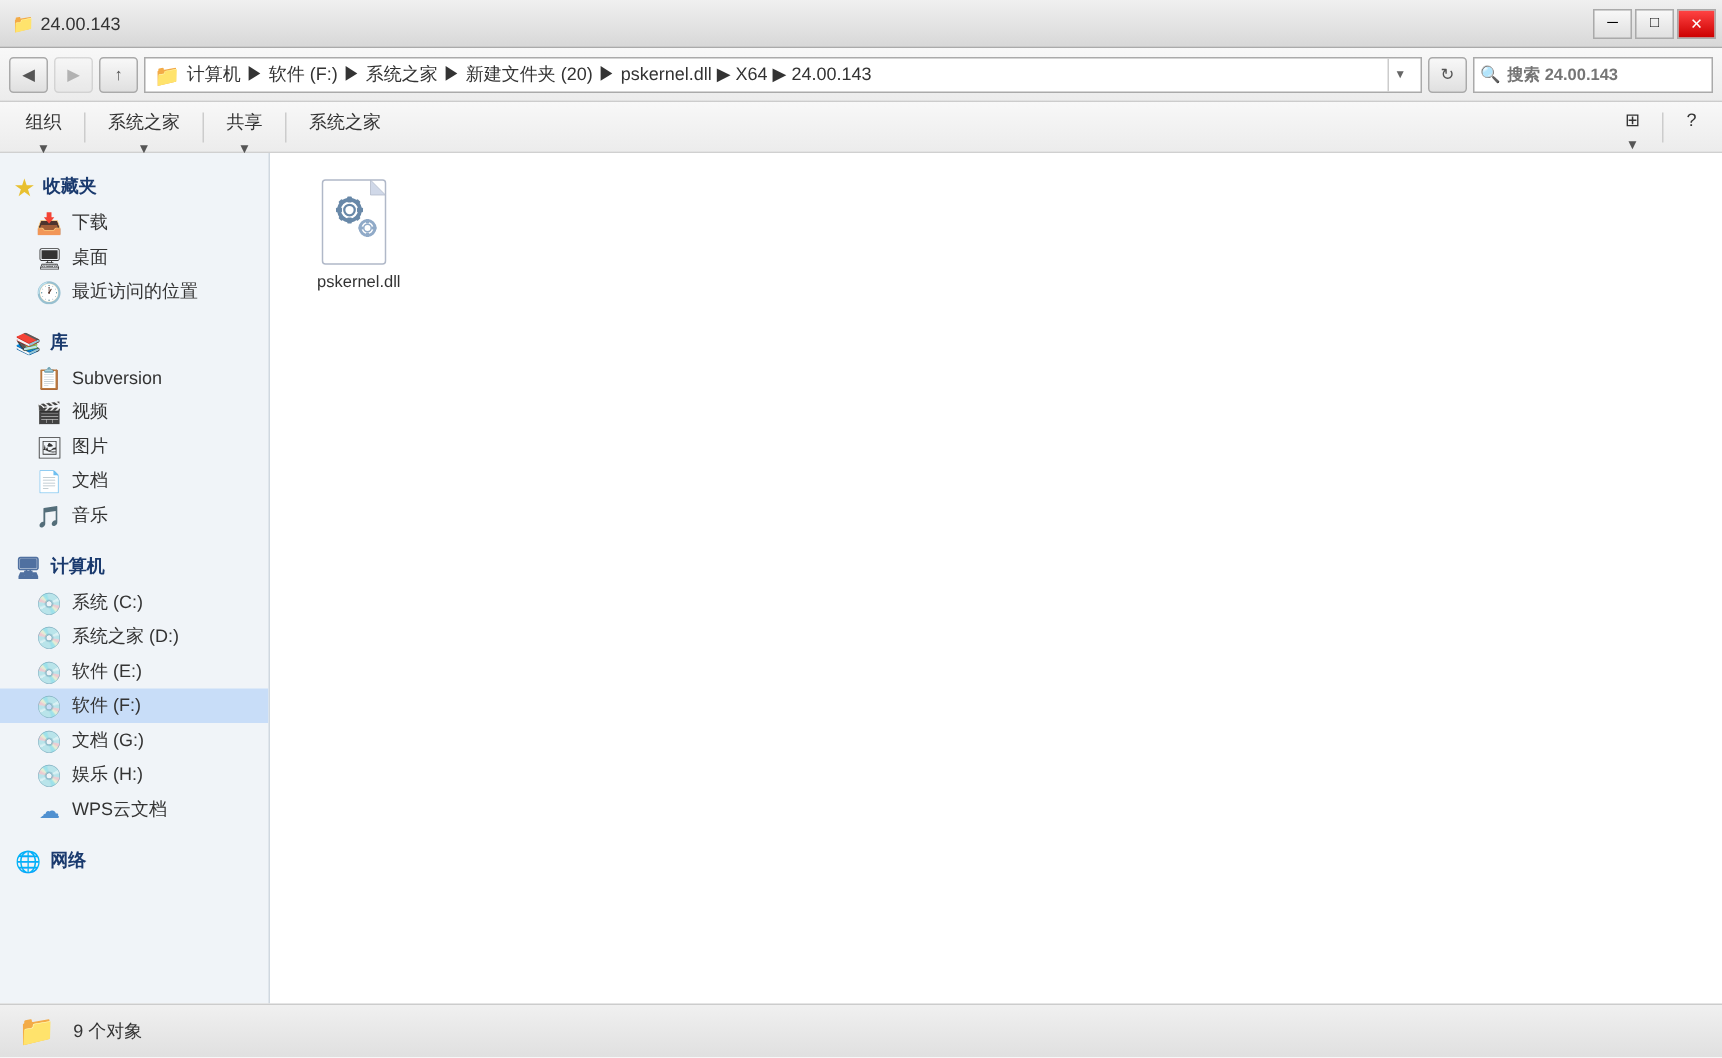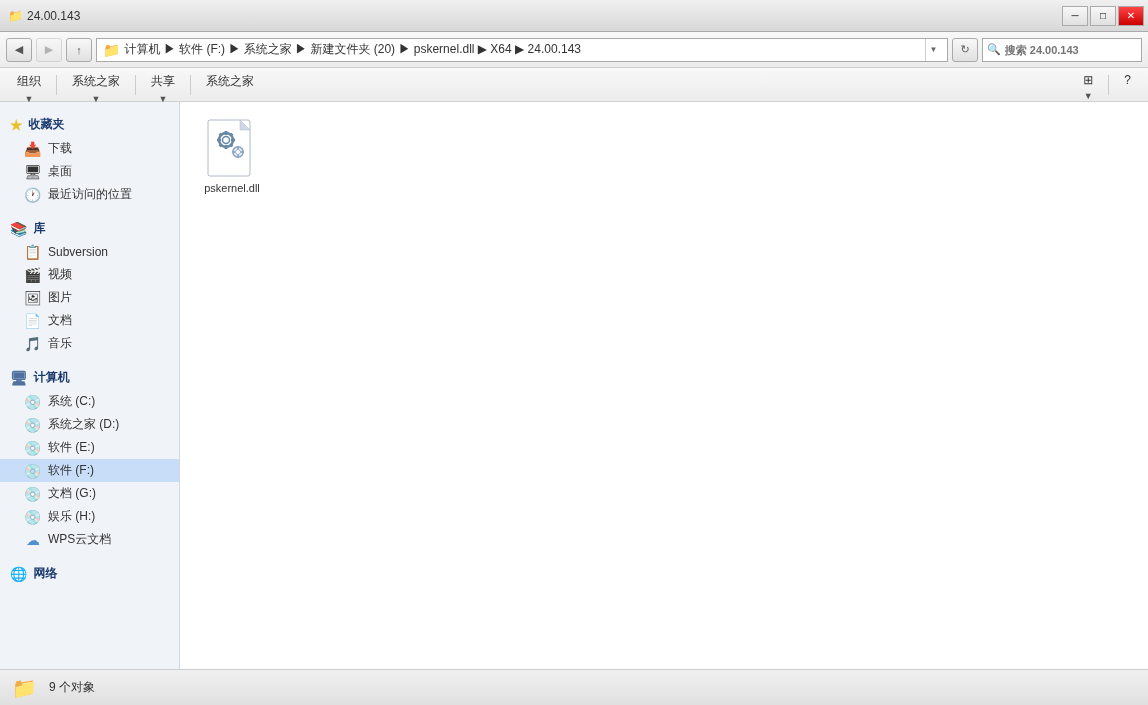--- a/index.html
+++ b/index.html
@@ -234,21 +234,21 @@
     .file-grid {
       display: flex;
       flex-wrap: wrap;
       gap: 8px;
       align-content: flex-start;
     }
     .file-item {
       width: 80px;
       display: flex;
       flex-direction: column;
-      align-items: center;
+      align-items: flex-end;
       gap: 4px;
       padding: 6px 4px;
       cursor: pointer;
       border: 1px solid transparent;
       border-radius: 2px;
     }
     .file-icon-wrap {
       width: 56px;
       height: 56px;
       display: flex;

